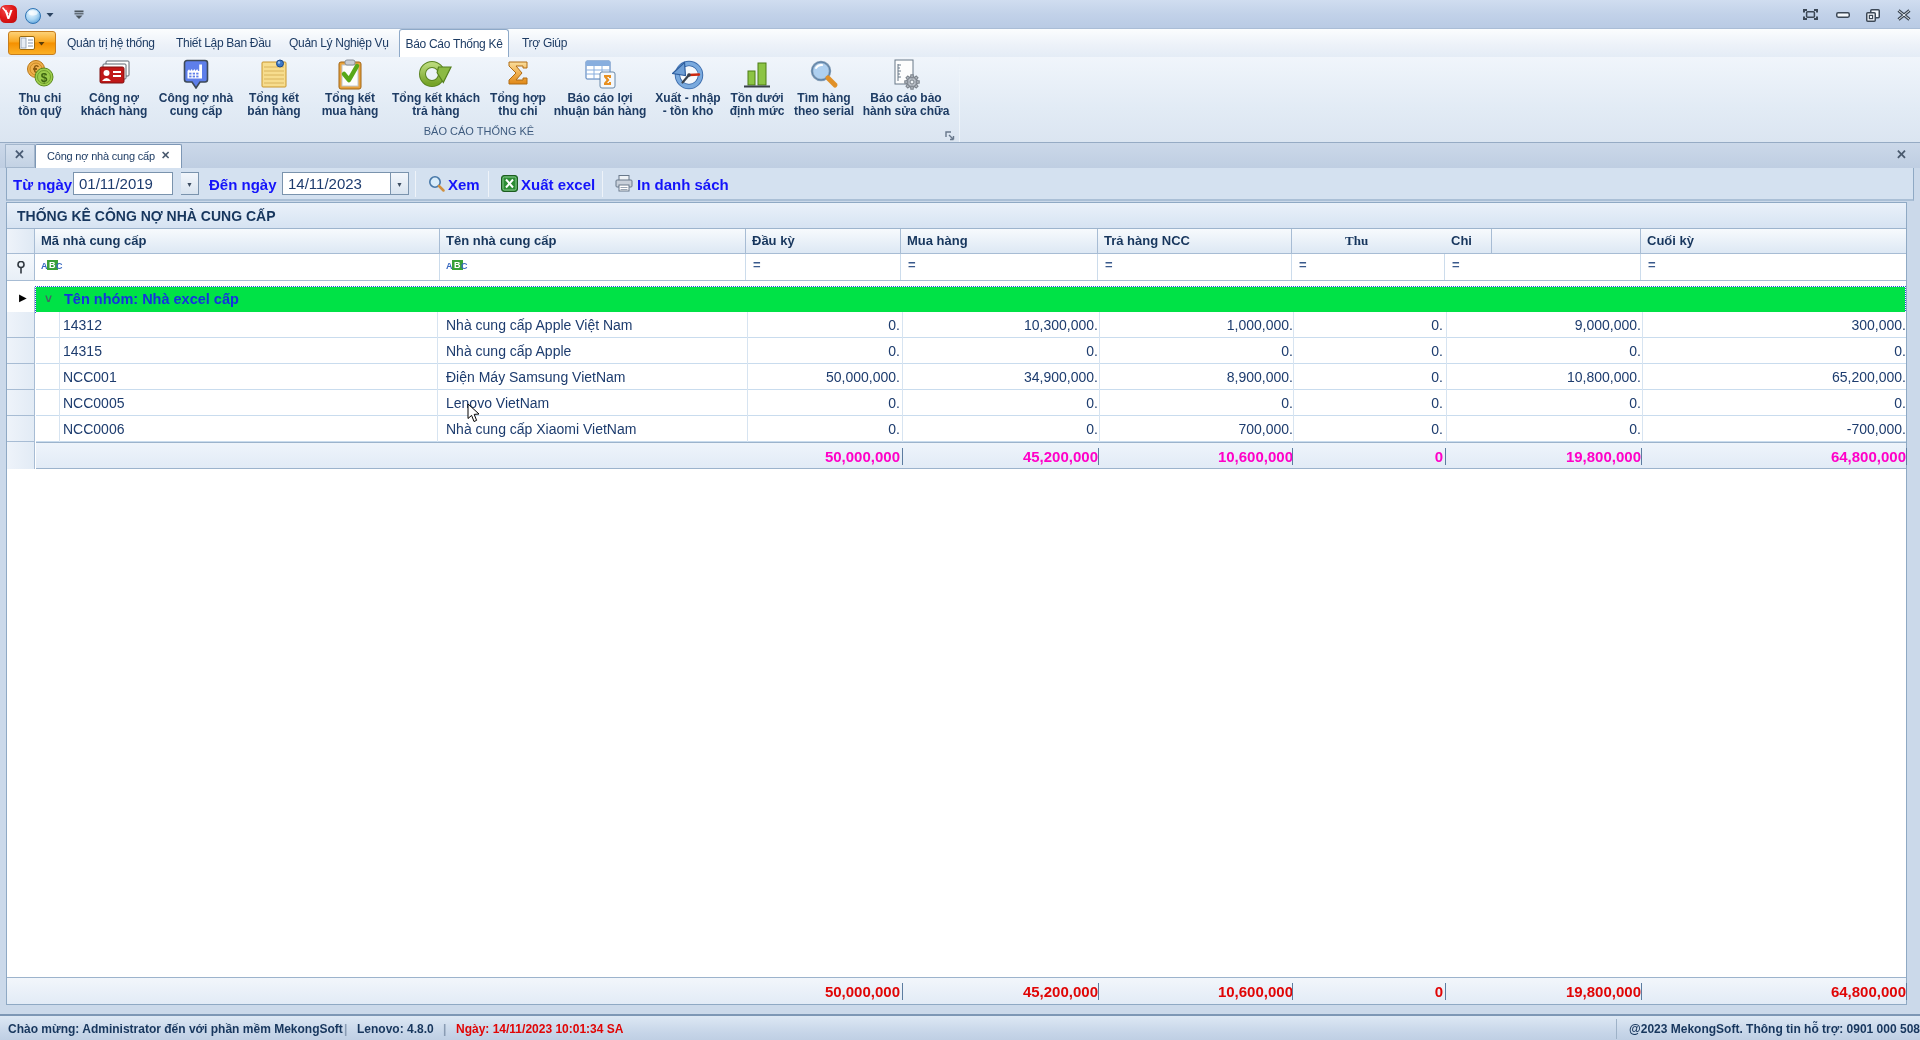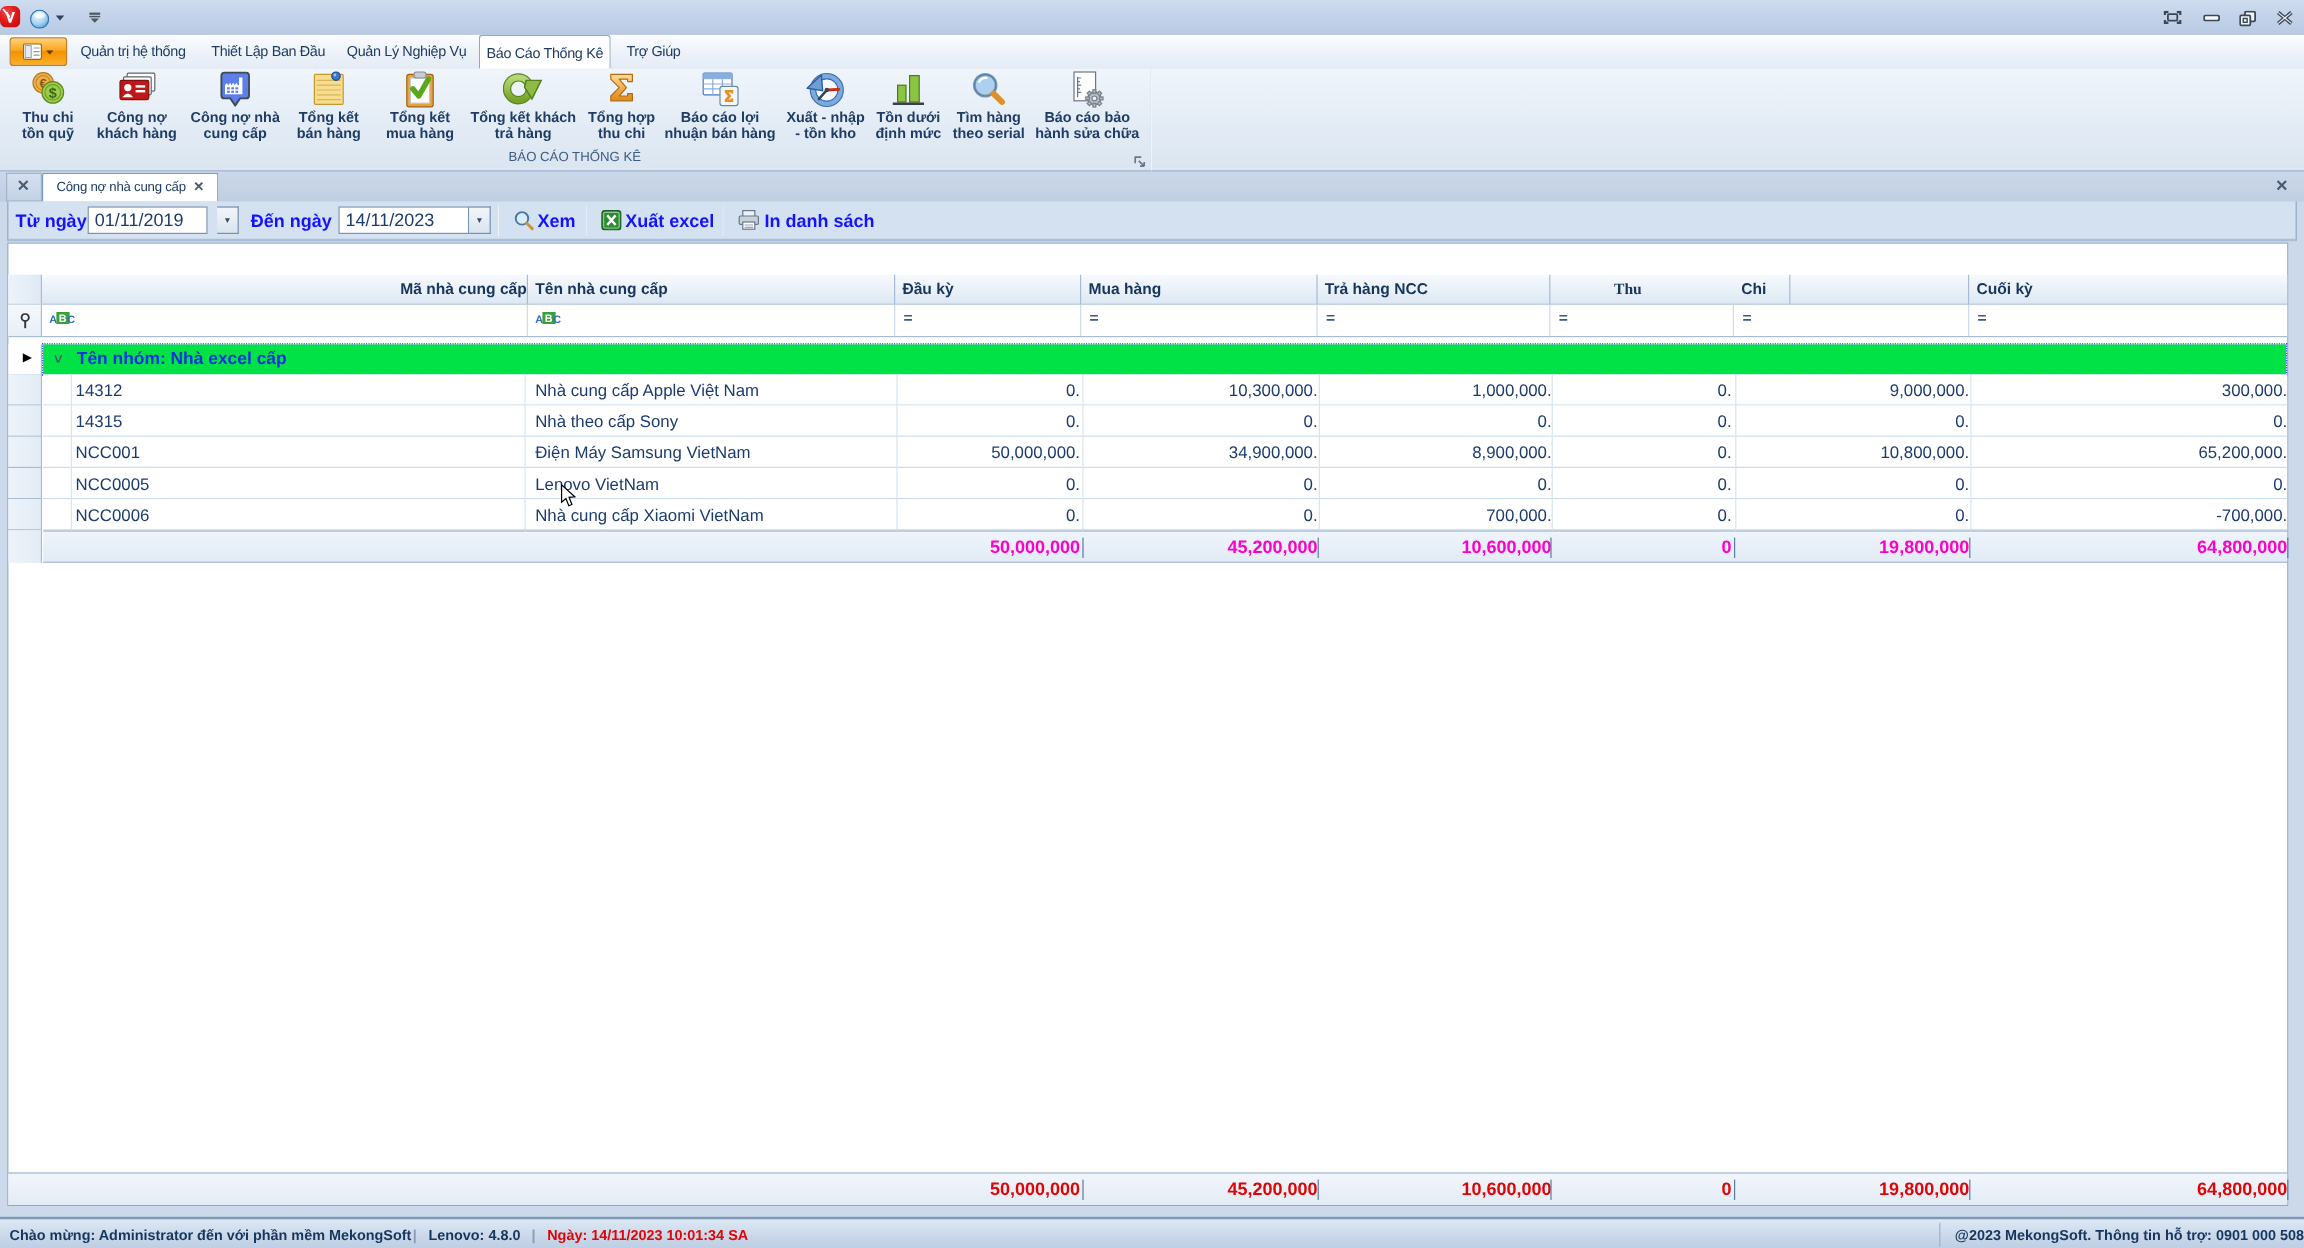--- a/index.html
+++ b/index.html
@@ -395,23 +395,24 @@
       <rect x="4" y="0.5" width="10" height="5" fill="#eef2f6" stroke="#68788a"></rect>
       <rect x="1" y="5" width="16" height="7" rx="1" fill="#c8d0da" stroke="#68788a"></rect>
       <rect x="4" y="10" width="10" height="6" fill="#fff" stroke="#68788a"></rect>
       <line x1="5.5" y1="12.5" x2="12.5" y2="12.5" stroke="#9aa6b4"></line>
       <line x1="5.5" y1="14.5" x2="12.5" y2="14.5" stroke="#9aa6b4"></line>
     </svg>
   <div class="blab" style="left:630px;">In danh sách</div>
 </div>
 
 <div id="grid">
+  <div id="gtitle">THỐNG KÊ CÔNG NỢ NHÀ CUNG CẤP</div>
   <div id="ghead">
     <div class="indcol"></div>
-    <div class="hcell" style="left:28px;width:405px;text-align:right;">Mã nhà cung cấp</div>
+    <div class="hcell" style="left:28px;width:405px;">Mã nhà cung cấp</div>
     <div class="hcell" style="left:433px;width:306px;">Tên nhà cung cấp</div>
     <div class="hcell" style="left:739px;width:155px;">Đầu kỳ</div>
     <div class="hcell" style="left:894px;width:197px;">Mua hàng</div>
     <div class="hcell" style="left:1091px;width:194px;">Trả hàng NCC</div>
     <div class="hcell" style="left:1332px;width:153px;font-family:Liberation Serif, serif;">Thu</div>
     <div class="hcell" style="left:1438px;width:196px;">Chi</div>
     <div class="hcell" style="left:1634px;width:264px;border-right:none;">Cuối kỳ</div>
   </div>
   <div id="gfilter">
     <div class="indcol" style="background:linear-gradient(#f4f8fc,#e8eff7);">
@@ -476,21 +477,21 @@
     <div class="dcell" style="left:410px;">Nhà cung cấp Apple Việt Nam</div>
     <div class="dcell num" style="right:1006px;">0.</div>
     <div class="dcell num" style="right:808px;">10,300,000.</div>
     <div class="dcell num" style="right:613px;">1,000,000.</div>
     <div class="dcell num" style="right:463px;">0.</div>
     <div class="dcell num" style="right:265px;">9,000,000.</div>
     <div class="dcell num" style="right:0px;">300,000.</div>
   </div>
   <div class="drow" style="top:135px;">
     <div class="dcell" style="left:27px;">14315</div>
-    <div class="dcell" style="left:410px;">Nhà theo cấp Sony</div>
+    <div class="dcell" style="left:410px;">Nhà cung cấp Apple</div>
     <div class="dcell num" style="right:1006px;">0.</div>
     <div class="dcell num" style="right:808px;">0.</div>
     <div class="dcell num" style="right:613px;">0.</div>
     <div class="dcell num" style="right:463px;">0.</div>
     <div class="dcell num" style="right:265px;">0.</div>
     <div class="dcell num" style="right:0px;">0.</div>
   </div>
   <div class="drow" style="top:161px;">
     <div class="dcell" style="left:27px;">NCC001</div>
     <div class="dcell" style="left:410px;">Điện Máy Samsung VietNam</div>

